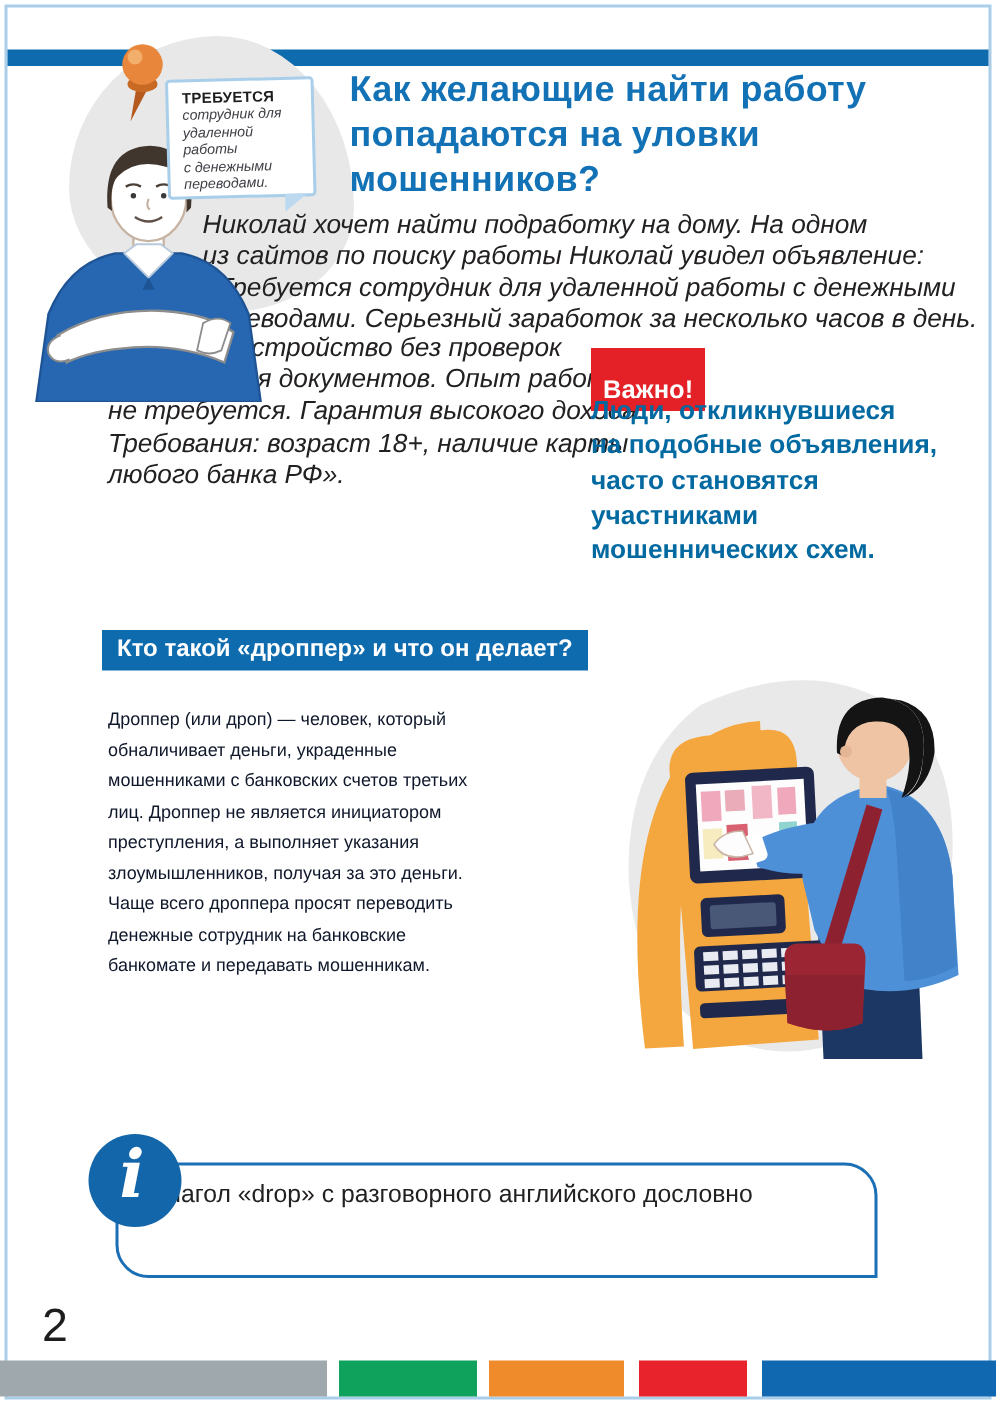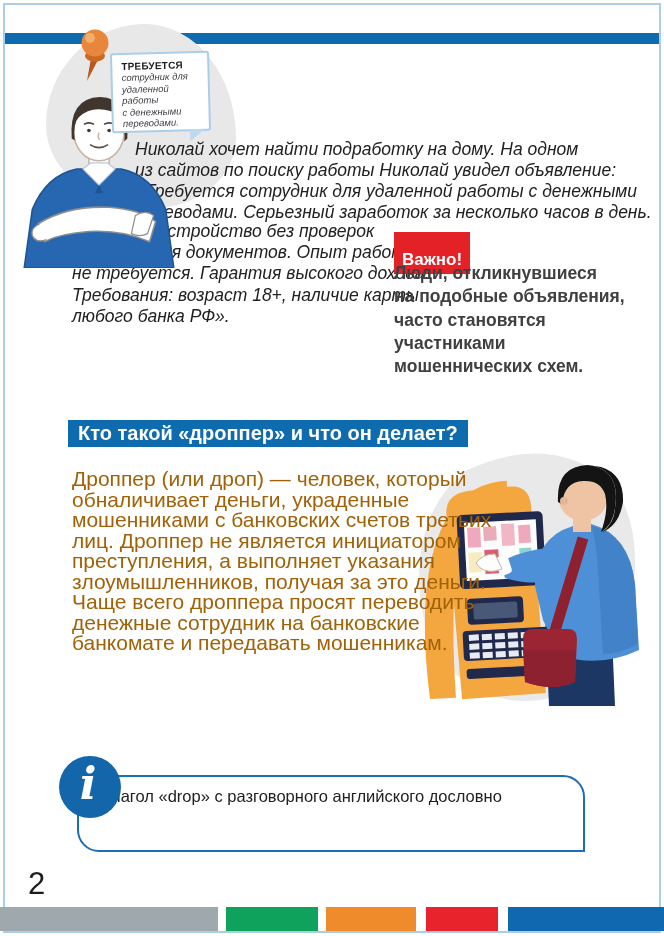--- a/index.html
+++ b/index.html
@@ -29,28 +29,28 @@
     font-size:24px; line-height:30px; letter-spacing:.2px; z-index:3; }
 
   .story1 { position:absolute; left:135px; top:139px; font-style:italic; font-size:17.5px;
     line-height:21px; color:#232022; z-index:3; }
   .story2 { position:absolute; left:72px; top:221px; font-style:italic; font-size:17.5px;
     line-height:21.2px; color:#232022; z-index:3; }
   .story2 .indent { padding-left:40px; }
 
   .imp-badge { position:absolute; left:394px; top:232px; background:#E32126; color:#fff;
     font-weight:bold; font-size:17px; line-height:20px; padding:18px 8px 4px; z-index:3; }
-  .imp-text { position:absolute; left:394px; top:262px; color:#404040; font-weight:bold;
+  .imp-text { position:absolute; left:394px; top:262px; color:#0369a1; font-weight:bold;
     font-size:17.5px; line-height:23.3px; z-index:3; }
 
   .banner { position:absolute; left:68px; top:420px; background:#0E6BAE; color:#fff;
-    font-weight:bold; font-size:20px; line-height:20px; padding:3px 10px 4px; z-index:3; }
-
-  .dropper { position:absolute; left:72px; top:469px; font-size:21px; line-height:20.5px;
-    color:#a16207; z-index:3; }
+    font-weight:bold; font-size:16px; line-height:20px; padding:3px 10px 4px; z-index:3; }
+
+  .dropper { position:absolute; left:72px; top:469px; font-size:12px; line-height:20.5px;
+    color:#0f172a; z-index:3; }
 
   .atm-svg { position:absolute; left:404px; top:452px; width:254px; height:260px; z-index:2; }
 
   .note-box { position:absolute; left:77px; top:775px; width:508px; height:77px;
     border:2px solid #1B6FB5; border-radius:22px 22px 0 22px; box-sizing:border-box; z-index:2; }
   .note-text { position:absolute; left:103px; top:783px; font-size:16.5px; line-height:26px;
     color:#232022; z-index:3; }
   .info-circle { position:absolute; left:59px; top:756px; width:62px; height:62px; border-radius:50%;
     background:#1366A9; z-index:4; display:flex; align-items:center; justify-content:center; }
   .info-circle span { font-family:"DejaVu Serif", serif; font-style:italic; font-weight:bold;
@@ -102,20 +102,25 @@
     <path d="M82 46 Q80 52 83 53" stroke="#C6B3A2" stroke-width="1.4" fill="none"></path>
     <path d="M73 58 Q82 64 91 58" stroke="#5f5148" stroke-width="1.6" fill="none"></path>
     <path d="M16 122 Q30 88 60 82 L104 82 Q134 88 148 122 L156 180 L8 180 Z" fill="#2767B1" stroke="#1E5394" stroke-width="1.5"></path>
     <path d="M66 82 L82 98 L98 82 L90 76 L74 76 Z" fill="#FFFFFF" stroke="#B9C9DC" stroke-width="1.2"></path>
     <path d="M82 98 L78 106 L86 106 Z" fill="#1E5394"></path>
     <path d="M22 136 Q52 118 92 120 Q122 122 138 134 L132 154 Q104 142 72 144 Q44 146 28 154 Z" fill="#FFFFFF" stroke="#8D8D8D" stroke-width="1.5"></path>
     <path d="M118 128 Q128 122 136 128 L130 146 Q122 150 114 146 Z" fill="#FFFFFF" stroke="#8D8D8D" stroke-width="1.2"></path>
     <path d="M24 136 Q14 140 16 148 Q20 156 30 152" fill="#FFFFFF" stroke="#8D8D8D" stroke-width="1.3"></path>
   </svg>
 
+  <div class="heading">
+    <div>Как желающие найти работу</div>
+    <div>попадаются на уловки</div>
+    <div>мошенников?</div>
+  </div>
 
   <div class="story1">
     <div>Николай хочет найти подработку на дому. На одном</div>
     <div>из сайтов по поиску работы Николай увидел объявление:</div>
     <div>«Требуется сотрудник для удаленной работы с денежными</div>
     <div>переводами. Серьезный заработок за несколько часов в день.</div>
   </div>
 
   <div class="story2">
     <div class="indent">Трудоустройство без проверок</div>

